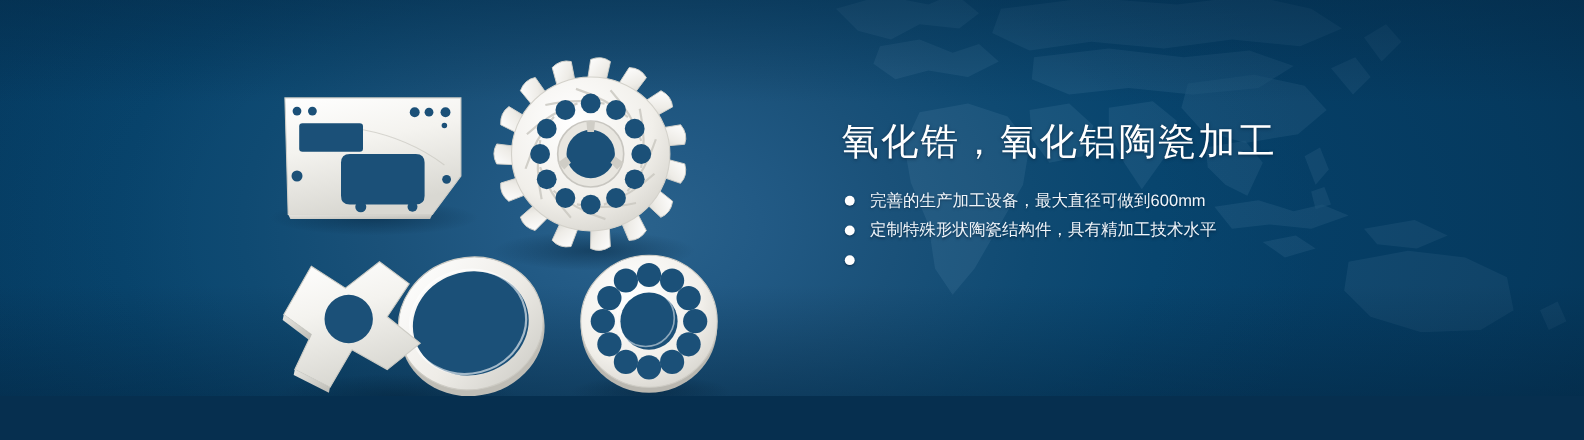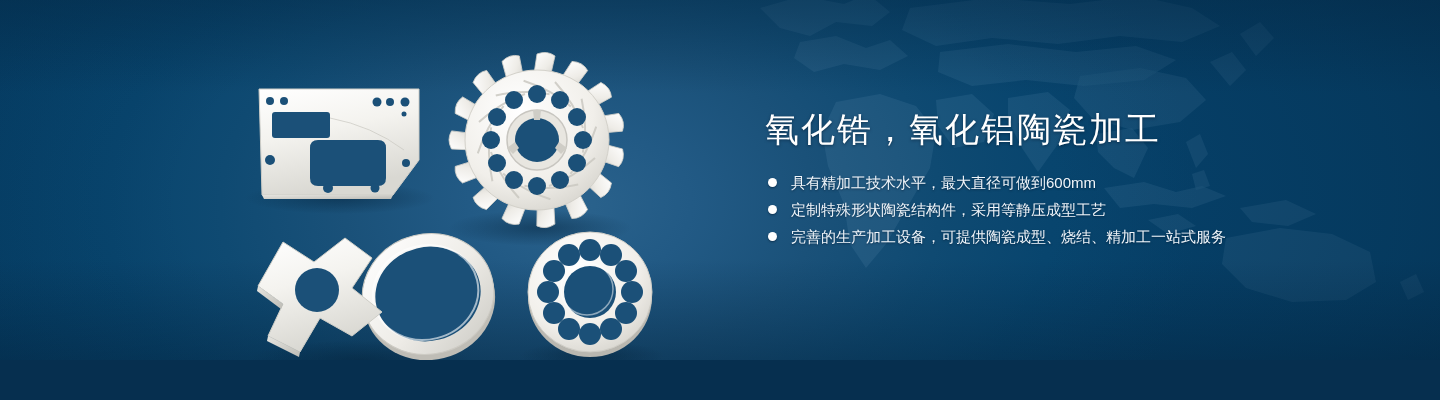--- a/index.html
+++ b/index.html
@@ -279,26 +279,25 @@
         <ellipse cx="-3" cy="-3" rx="26" ry="26" fill="none" stroke="#ffffff" stroke-width="1.5" opacity=".5"></ellipse>
       </g>
     </svg>
   </div>
 
   <div class="copy">
     <h1 class="headline">氧化锆，氧化铝陶瓷加工</h1>
     <ul class="bullets">
       <li>
         <span class="dot"></span>
-        <span>具有精加工技术水平，最大直径可做到600mm</span>
+        <span>完善的生产加工设备，最大直径可做到600mm</span>
       </li>
       <li>
         <span class="dot"></span>
-        <span>定制特殊形状陶瓷结构件，采用等静压成型工艺</span>
+        <span>定制特殊形状陶瓷结构件，具有精加工技术水平</span>
       </li>
       <li>
         <span class="dot"></span>
-        <span>完善的生产加工设备，可提供陶瓷成型、烧结、精加工一站式服务</span>
       </li>
     </ul>
   </div>
 
 </div>
 
 </body></html>

